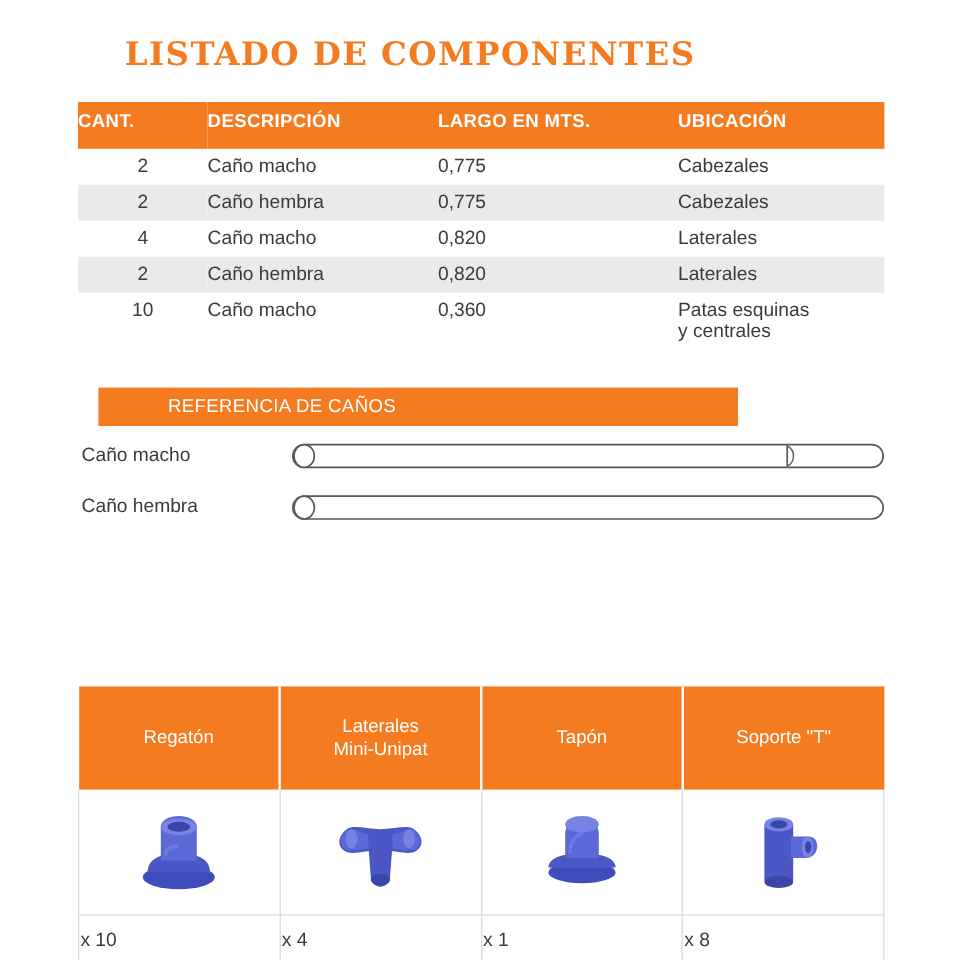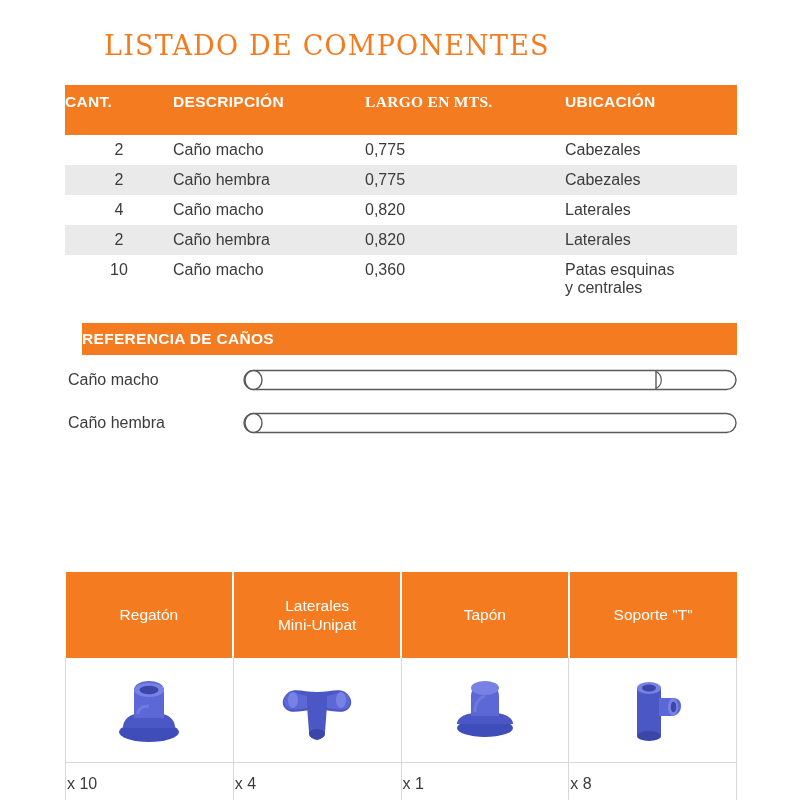--- a/index.html
+++ b/index.html
@@ -14,75 +14,76 @@
     width: 800px; height: 800px;
     background: #ffffff;
     overflow: hidden;
   }
 
   
   .title {
     position: absolute;
     left: 104px; top: 30px;
     font-family: "DejaVu Serif", serif;
-    font-weight: normal;
+    font-weight: bold;
     font-size: 27px;
     letter-spacing: 1.2px;
     color: #F47B20;
     white-space: nowrap;
   }
 
   
   .comp-table {
     position: absolute;
     left: 65px; top: 85px;
     width: 672px;
     border-collapse: collapse;
   }
   .comp-table thead th {
     background: #F47B20;
     color: #ffffff;
     font-size: 15.5px;
     font-weight: bold;
     letter-spacing: .3px;
-    padding: 8px 0 24px 0;
+    padding: 8px 0 13px 0;
     text-align: left;
   }
   .comp-table tbody td {
     font-size: 16px;
     color: #3b3b3b;
     padding: 6px 0 6px 0;
     vertical-align: top;
   }
   .comp-table tbody tr.alt td { background: #eaeaea; }
   .col-cant  { width: 108px; text-align: center; }
   .col-desc  { width: 192px; }
   .col-largo { width: 200px; }
   .col-ubic  { width: 172px; }
   th.col-cant  { text-align: center; padding-left: 0; }
   th.col-desc  { padding-left: 12px; margin-left: 20px; }
-  th.col-largo { padding-left: 0; font-family: Liberation Serif, serif; }
+  th.col-largo { padding-left: 0; }
   th.col-ubic  { padding-left: 4px; }
   td.col-cant  { text-align: center; }
   td.col-desc  { padding-left: 12px; }
   td.col-largo { padding-left: 0; }
   td.col-ubic  { padding-left: 4px; }
   .sub-line { display:block; }
 
   
   .ref-header {
     position: absolute;
     left: 82px; top: 323px;
-    width: 655px; height: 32px;
+    width: 533px; height: 32px;
     background: #F47B20;
     color: #ffffff;
     font-size: 15.5px;
-    font-weight: bold;
+    font-weight: normal;
     letter-spacing: .3px;
     display: flex; align-items: center;
+    padding-left: 58px;
   }
   .ref-label {
     position: absolute;
     font-size: 16px;
     color: #3b3b3b;
   }
   .pipe-wrap { position: absolute; }
 
   
   .parts {

